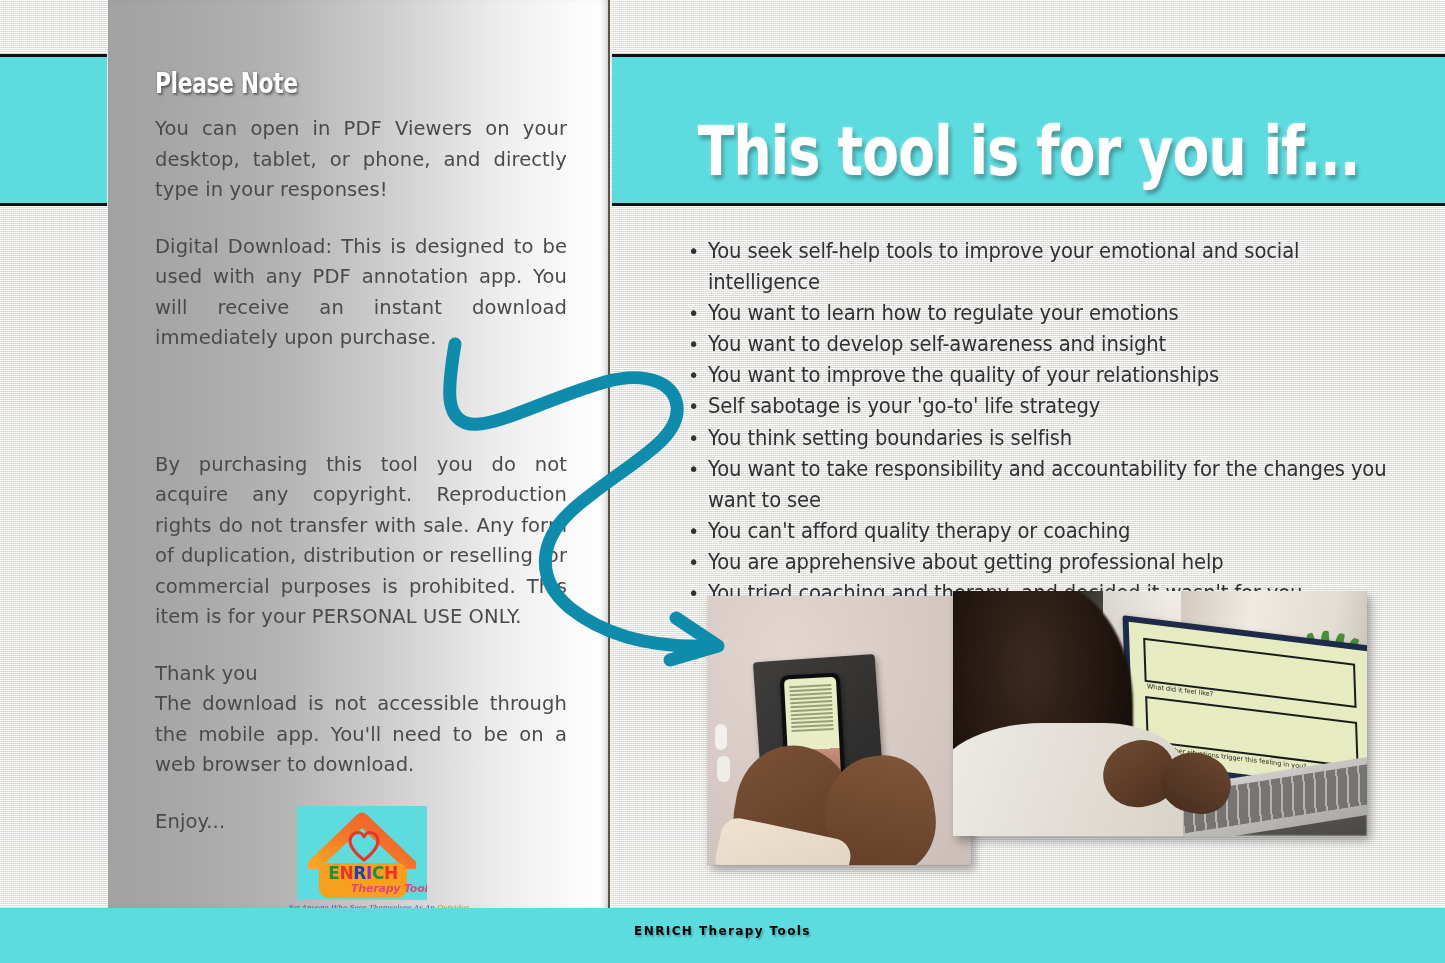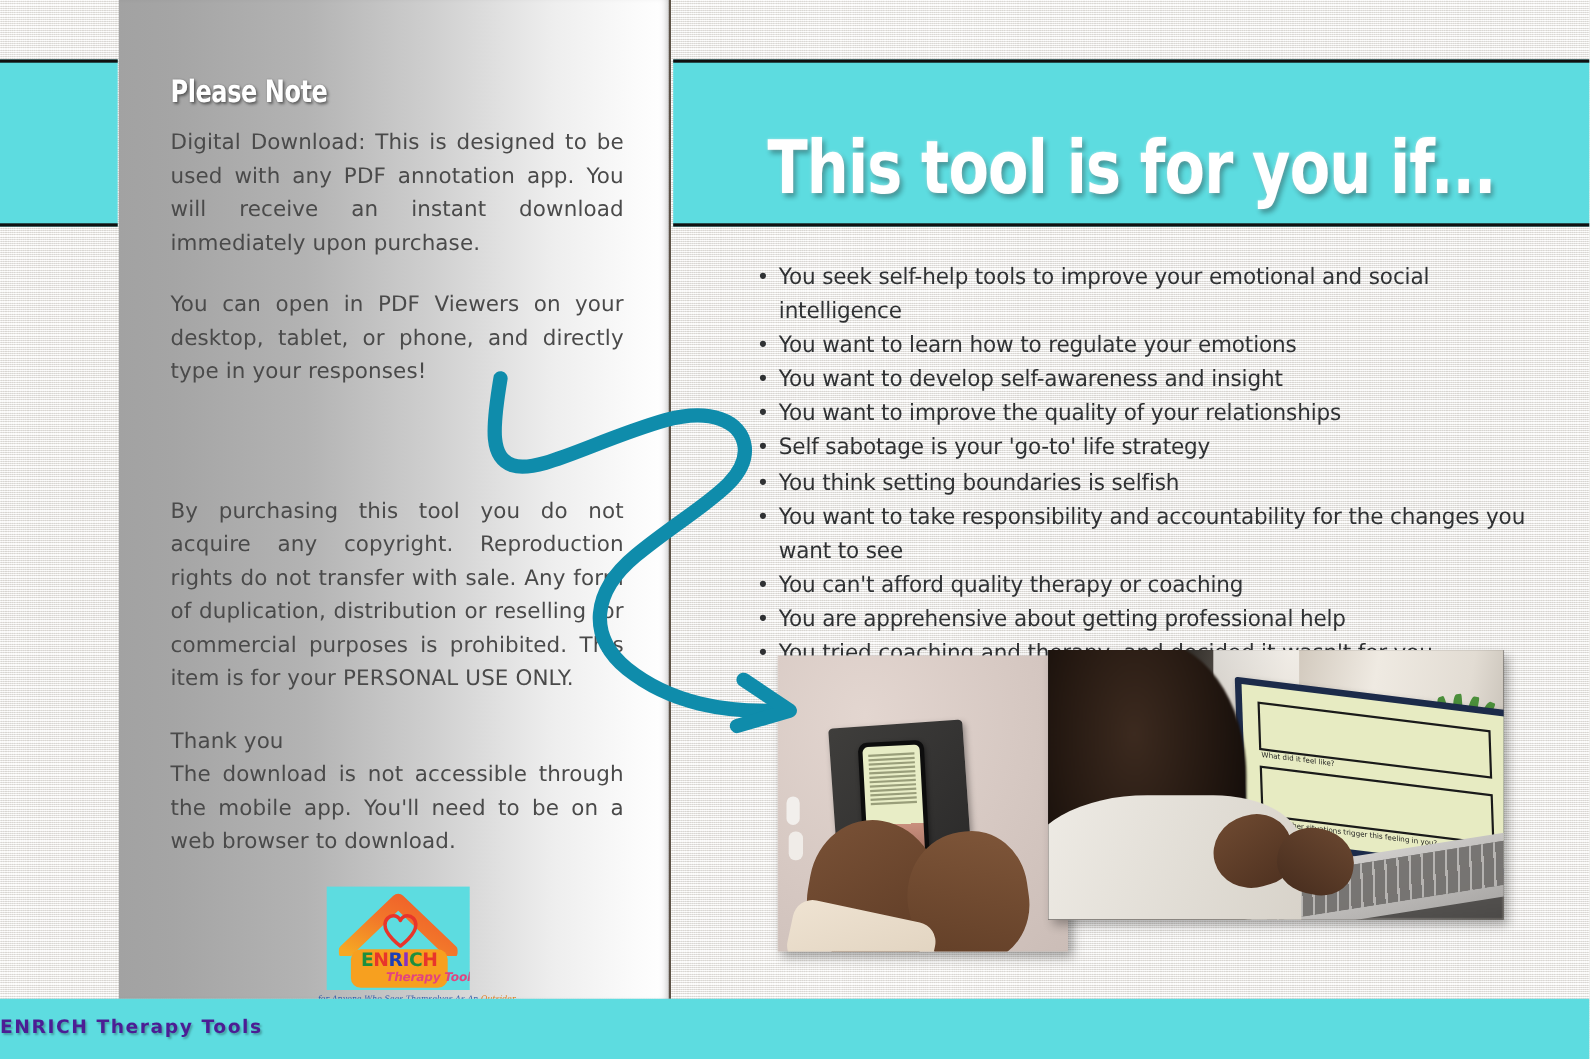--- a/index.html
+++ b/index.html
@@ -221,47 +221,48 @@
       background:linear-gradient(170deg,#6e6c6a,#4b4947);filter:blur(1px);}
 
   
   #arrow{position:absolute;left:430px;top:330px;width:330px;height:340px;pointer-events:none;}
 
   
   #footer-bar{
     position:absolute;left:0;bottom:0;width:1445px;height:55px;background:#5ddce0;
   }
   #footer-text{
-    position:absolute;left:0;right:0;top:16px;text-align:left;
-    font-family:"DejaVu Sans", sans-serif;font-weight:bold;font-size:17px;
-    letter-spacing:1.4px;color:#4c1d95;
+    position:absolute;left:0;right:0;top:16px;text-align:center;
+    font-family:"DejaVu Sans", sans-serif;font-weight:bold;font-size:12px;
+    letter-spacing:1.4px;color:#000000;
     text-shadow:1.5px 1.5px 2px rgba(0,0,0,.28);
   }
 </style>
 </head>
 <body>
 
 <div id="stage">
 
   <div id="band-left" class="band"></div>
   <div id="band-right" class="band"></div>
 
   <div id="left-panel">
     <div id="left-panel-inner">
       <div id="please-note">Please Note</div>
 
+      <p class="note-p">You can open in PDF Viewers on your desktop, tablet, or phone, and directly type in your responses!</p>
       <p class="note-p">Digital Download: This is designed to be used with any PDF annotation app. You will receive an instant download immediately upon purchase.</p>
-      <p class="note-p">You can open in PDF Viewers on your desktop, tablet, or phone, and directly type in your responses!</p>
 
       <div class="note-gap"></div>
 
       <p class="note-p">By purchasing this tool you do not acquire any copyright. Reproduction rights do not transfer with sale. Any form of duplication, distribution or reselling for commercial purposes is prohibited. This item is for your PERSONAL USE ONLY.</p>
       <p class="note-p tight">Thank you</p>
 
       <p class="note-p">The download is not accessible through the mobile app. You'll need to be on a web browser to download.</p>
+      <p class="note-p tight">Enjoy...</p>
     </div>
   </div>
 
   <div id="logo-wrap">
     <div id="logo-sq">
       <svg id="roof" viewBox="0 0 108 58">
         <defs>
           <linearGradient id="roofg" x1="0" y1="1" x2="1" y2="0">
             <stop offset="0%" stop-color="#f6a823"></stop>
             <stop offset="50%" stop-color="#f2762a"></stop>

